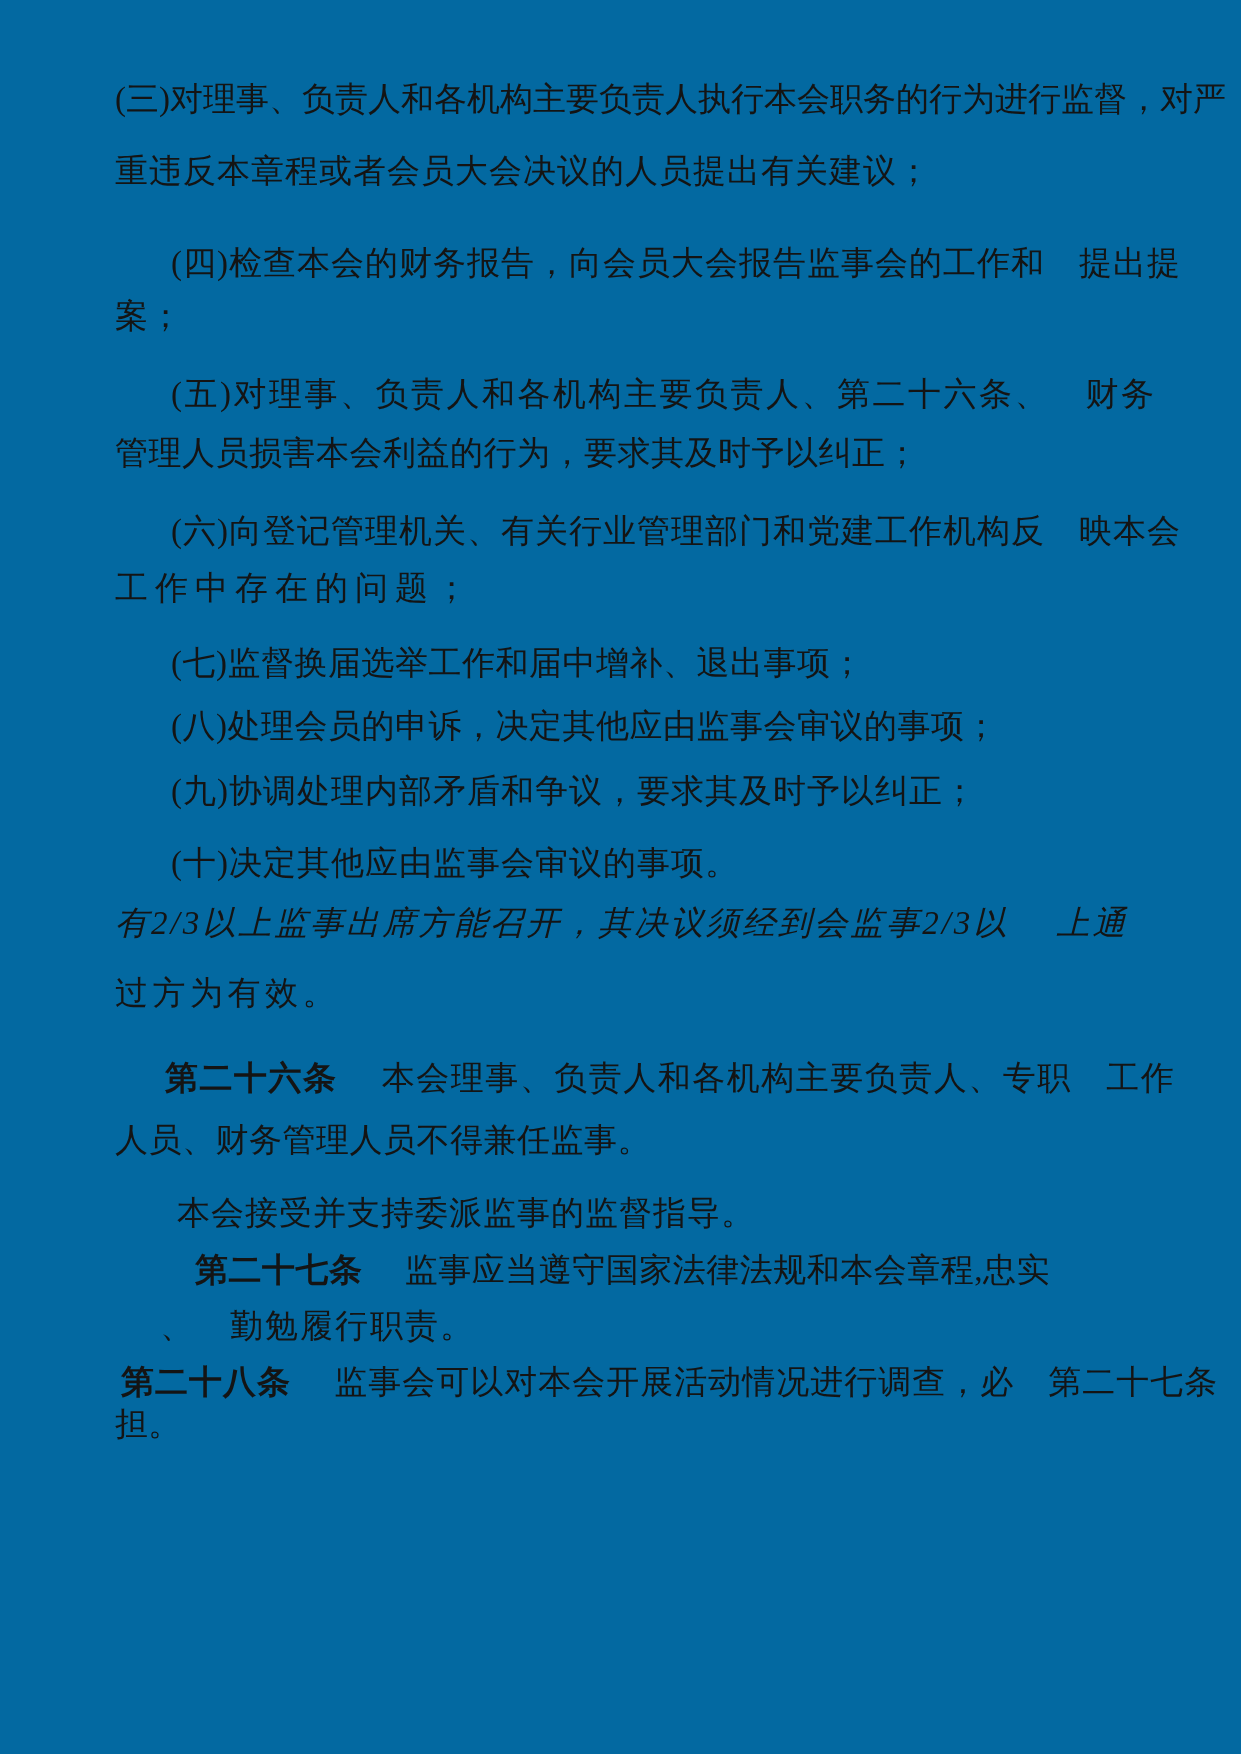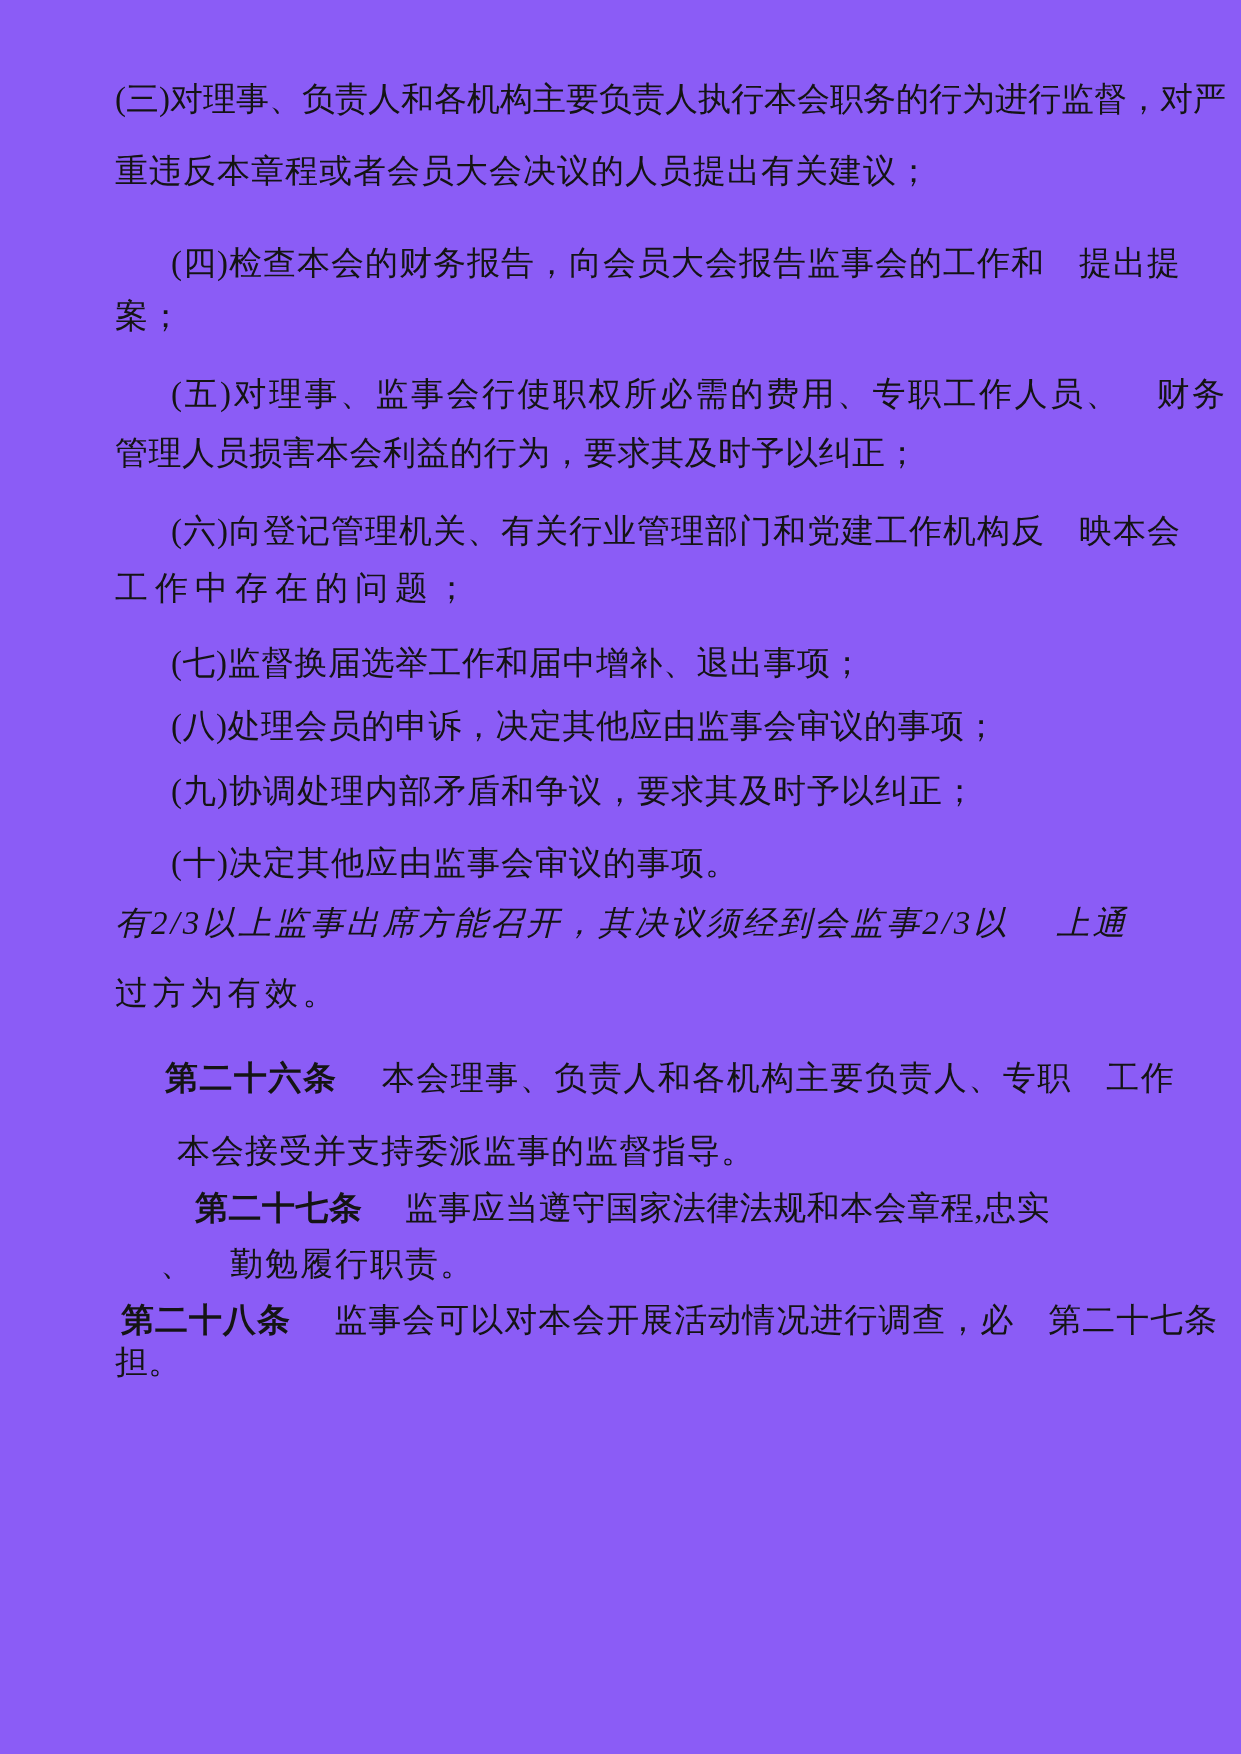--- a/index.html
+++ b/index.html
@@ -4,21 +4,21 @@
 <style>
   html, body {
     margin: 0;
     padding: 0;
     background: #ffffff;
   }
   .page {
     position: relative;
     width: 1241px;
     height: 1754px;
-    background: #8b5cf6;
+    background: #0369a1;
     overflow: hidden;
   }
   .doc {
     position: absolute;
     top: 0;
     left: 115px;
     right: 30px;
     color: #141414;
     font-family: "Liberation Serif", "DejaVu Serif", serif;
   }
@@ -57,30 +57,31 @@
 </style>
 </head>
 <body style="background: rgb(255, 255, 255);">
 
 <div class="page">
   <div id="doc" class="doc" style="color: rgb(20, 20, 20);">
       <div class="ln ln-1"><span class="txt">(三)对理事、负责人和各机构主要负责人执行本会职务的行为进行监督，对严</span></div>
       <div class="ln ln-2"><span class="txt">重违反本章程或者会员大会决议的人员提出有关建议；</span></div>
       <div class="ln ln-3"><span class="txt">(四)检查本会的财务报告，向会员大会报告监事会的工作和　提出提</span></div>
       <div class="ln ln-4"><span class="txt">案；</span></div>
-      <div class="ln ln-5"><span class="txt">(五)对理事、监事会行使职权所必需的费用、专职工作人员、　财务</span></div>
+      <div class="ln ln-5"><span class="txt">(五)对理事、负责人和各机构主要负责人、第二十六条、　财务</span></div>
       <div class="ln ln-6"><span class="txt">管理人员损害本会利益的行为，要求其及时予以纠正；</span></div>
       <div class="ln ln-7"><span class="txt">(六)向登记管理机关、有关行业管理部门和党建工作机构反　映本会</span></div>
       <div class="ln ln-8"><span class="txt">工作中存在的问题；</span></div>
       <div class="ln ln-9"><span class="txt">(七)监督换届选举工作和届中增补、退出事项；</span></div>
       <div class="ln ln-10"><span class="txt">(八)处理会员的申诉，决定其他应由监事会审议的事项；</span></div>
       <div class="ln ln-11"><span class="txt">(九)协调处理内部矛盾和争议，要求其及时予以纠正；</span></div>
       <div class="ln ln-12"><span class="txt">(十)决定其他应由监事会审议的事项。</span></div>
       <div class="ln ln-14"><span class="txt">有2/3以上监事出席方能召开，其决议须经到会监事2/3以　 上通</span></div>
       <div class="ln ln-15"><span class="txt">过方为有效。</span></div>
       <div class="ln ln-16"><b class="art">第二十六条</b><span class="txt">　 本会理事、负责人和各机构主要负责人、专职　工作</span></div>
+      <div class="ln ln-17"><span class="txt">人员、财务管理人员不得兼任监事。</span></div>
       <div class="ln ln-18"><span class="txt">本会接受并支持委派监事的监督指导。</span></div>
       <div class="ln ln-19"><b class="art">第二十七条</b><span class="txt">　 监事应当遵守国家法律法规和本会章程,忠实</span></div>
       <div class="ln ln-20"><span class="txt">、　勤勉履行职责。</span></div>
       <div class="ln ln-21"><b class="art">第二十八条</b><span class="txt">　 监事会可以对本会开展活动情况进行调查，必　第二十七条</span></div>
       <div class="ln ln-23"><span class="txt">担。</span></div>
     </div>
 </div>
 
 </body></html>

